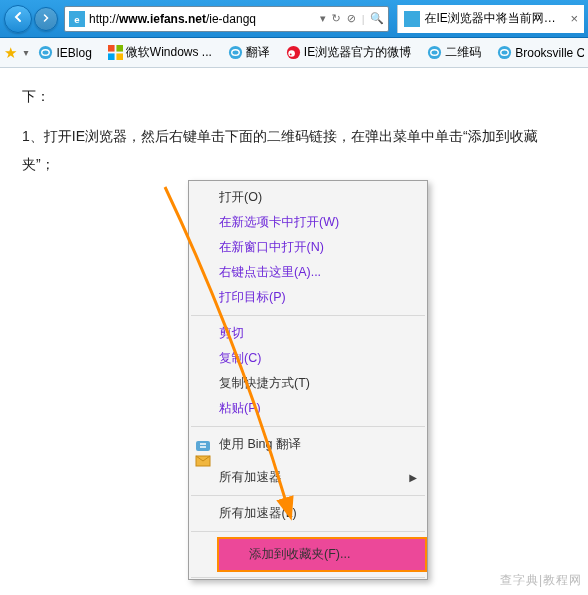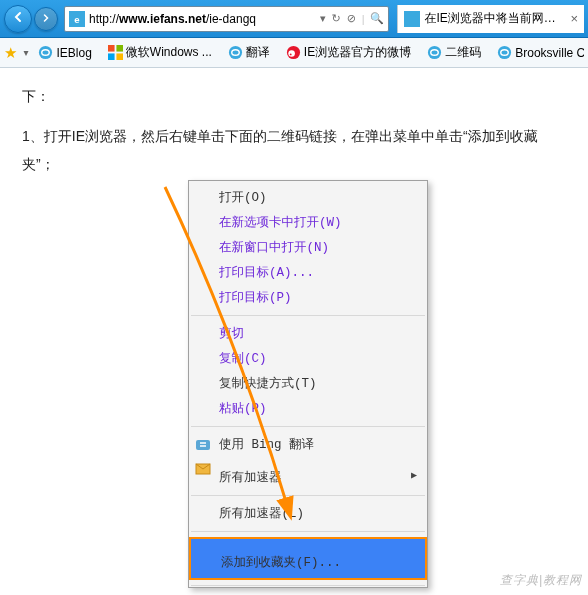--- a/index.html
+++ b/index.html
@@ -28,29 +28,29 @@
   .fico { width: 15px; height: 15px; display: inline-block; }
   
   .page-area { padding: 14px 22px; font-size: 14px; color: #222; line-height: 2; position: relative; }
   .page-area p { margin-bottom: 12px; }
   .qr-label { display: inline-block; }
   .qr-link { color: #0066cc; text-decoration: underline; border: 2px solid #ff8a00; padding: 0 6px; display: inline-block; }
   
   .context-menu { position: absolute; left: 188px; top: 180px; width: 240px; background: #f4f4f4; border: 1px solid #a0a0a0; box-shadow: 3px 3px 6px rgba(0,0,0,.25); font-size: 12.5px; color: #333; z-index: 10; }
   .context-menu .grp { padding: 4px 0; }
   .context-menu .sep { height: 1px; background: #d8d8d8; margin: 1px 2px; }
-  .menu-item { display: flex; padding: 4px 10px 4px 30px; position: relative; font-family: Liberation Mono, monospace; }
+  .menu-item { display: flex; align-items: center; padding: 4px 10px 4px 30px; position: relative; }
   .menu-item.disabled { color: #6d28d9; }
   .menu-item .arrow { margin-left: auto; color: #444; font-size: 10px; }
   .menu-item .mico { position: absolute; left: 6px; width: 16px; height: 16px; display: flex; align-items: center; justify-content: center; }
-  .menu-item.highlight { border: 2px solid #ff8a00; padding: 15px 10px 7px 30px; background: #3b82f6; }
+  .menu-item.highlight { border: 2px solid #ff8a00; padding: 7px 10px 7px 30px; background: #ec4899; margin-left: 28px; }
   
   .arrow-annot { position: absolute; left: 160px; top: 185px; pointer-events: none; z-index: 20; }
   
-  .watermark { position: absolute; right: 6px; bottom: 6px; font-size: 12px; color: #bbb; letter-spacing: 1px; font-style: italic; }
+  .watermark { position: absolute; right: 6px; bottom: 6px; font-size: 12px; color: #bbb; letter-spacing: 1px; }
 </style>
 </head>
 <body>
 
 <div class="nav-bar">
   <div class="nav-btn">
     <svg viewBox="0 0 24 24" width="16" height="16" fill="#fff">
         <path d="M15 6l-6 6 6 6" stroke="#fff" stroke-width="3" fill="none" stroke-linecap="round"></path>
       </svg>
   </div>
@@ -148,21 +148,21 @@
     <div class="menu-item">
         <span>打开(O)</span>
       </div>
     <div class="menu-item disabled">
         <span>在新选项卡中打开(W)</span>
       </div>
     <div class="menu-item disabled">
         <span>在新窗口中打开(N)</span>
       </div>
     <div class="menu-item disabled">
-        <span>打印目标(A)...</span>
+        <span>右键点击这里(A)...</span>
       </div>
     <div class="menu-item disabled">
         <span>打印目标(P)</span>
       </div>
   </div>
   <div class="sep"></div>
   <div class="grp">
     <div class="menu-item disabled">
         <span>剪切</span>
       </div>

